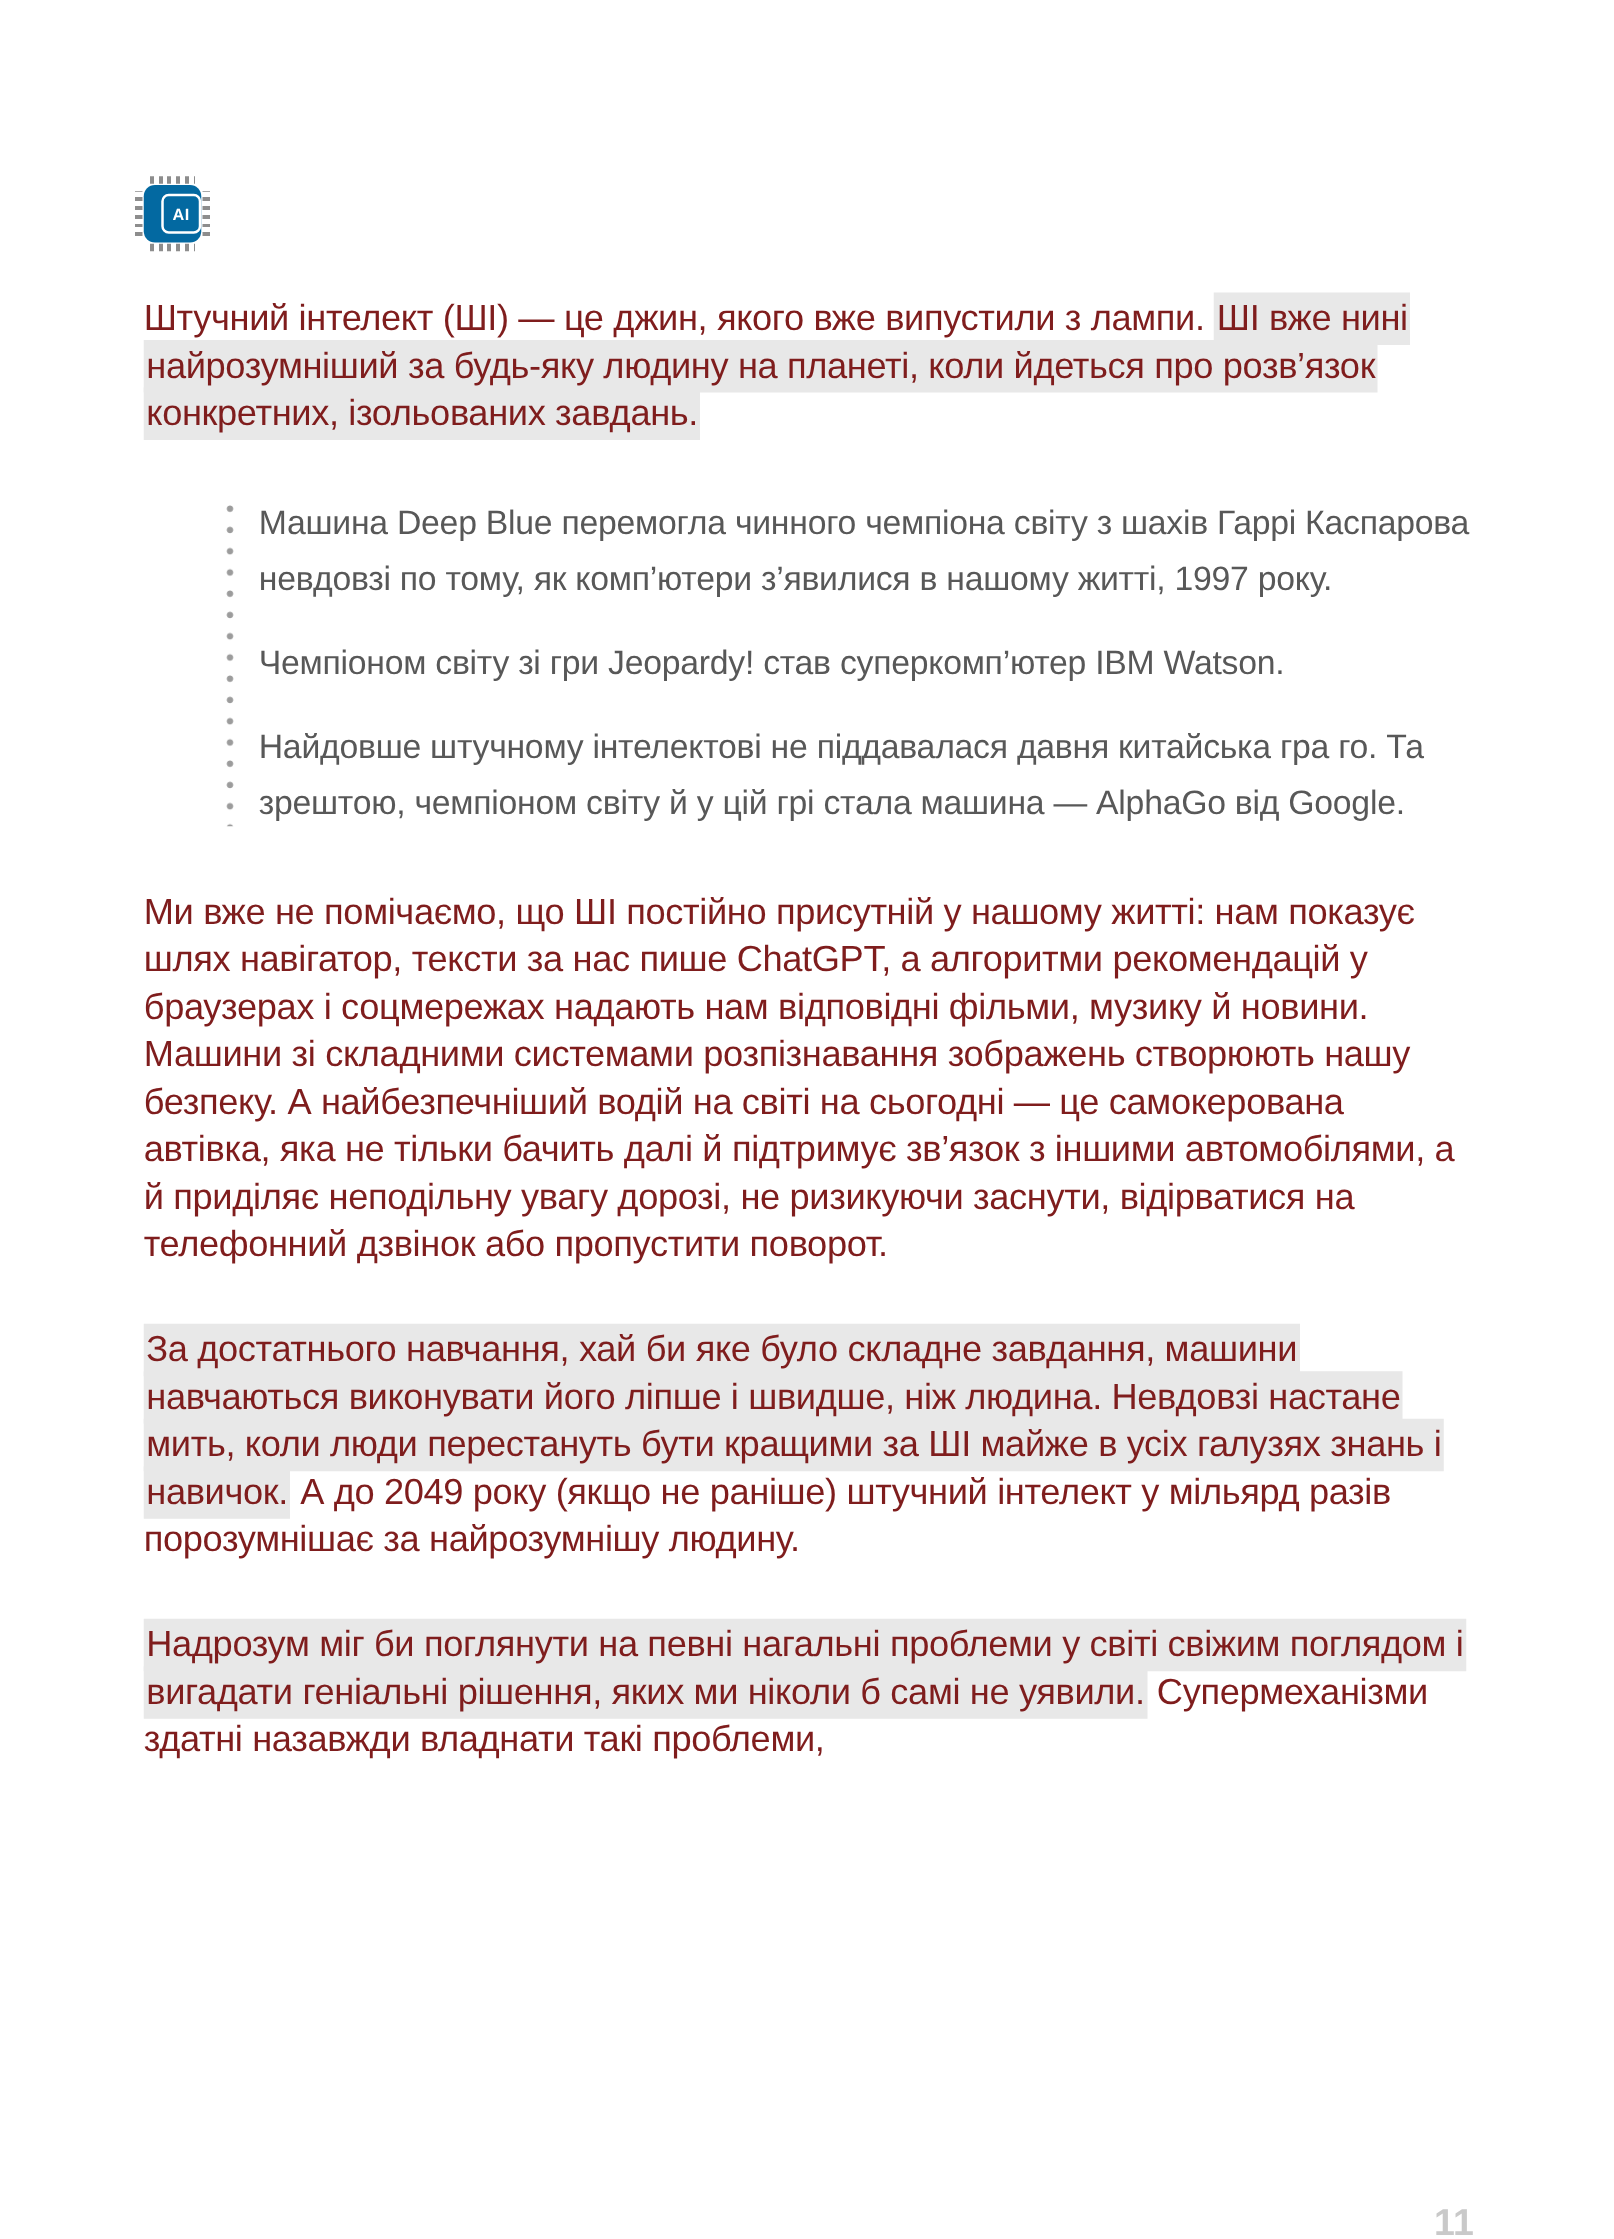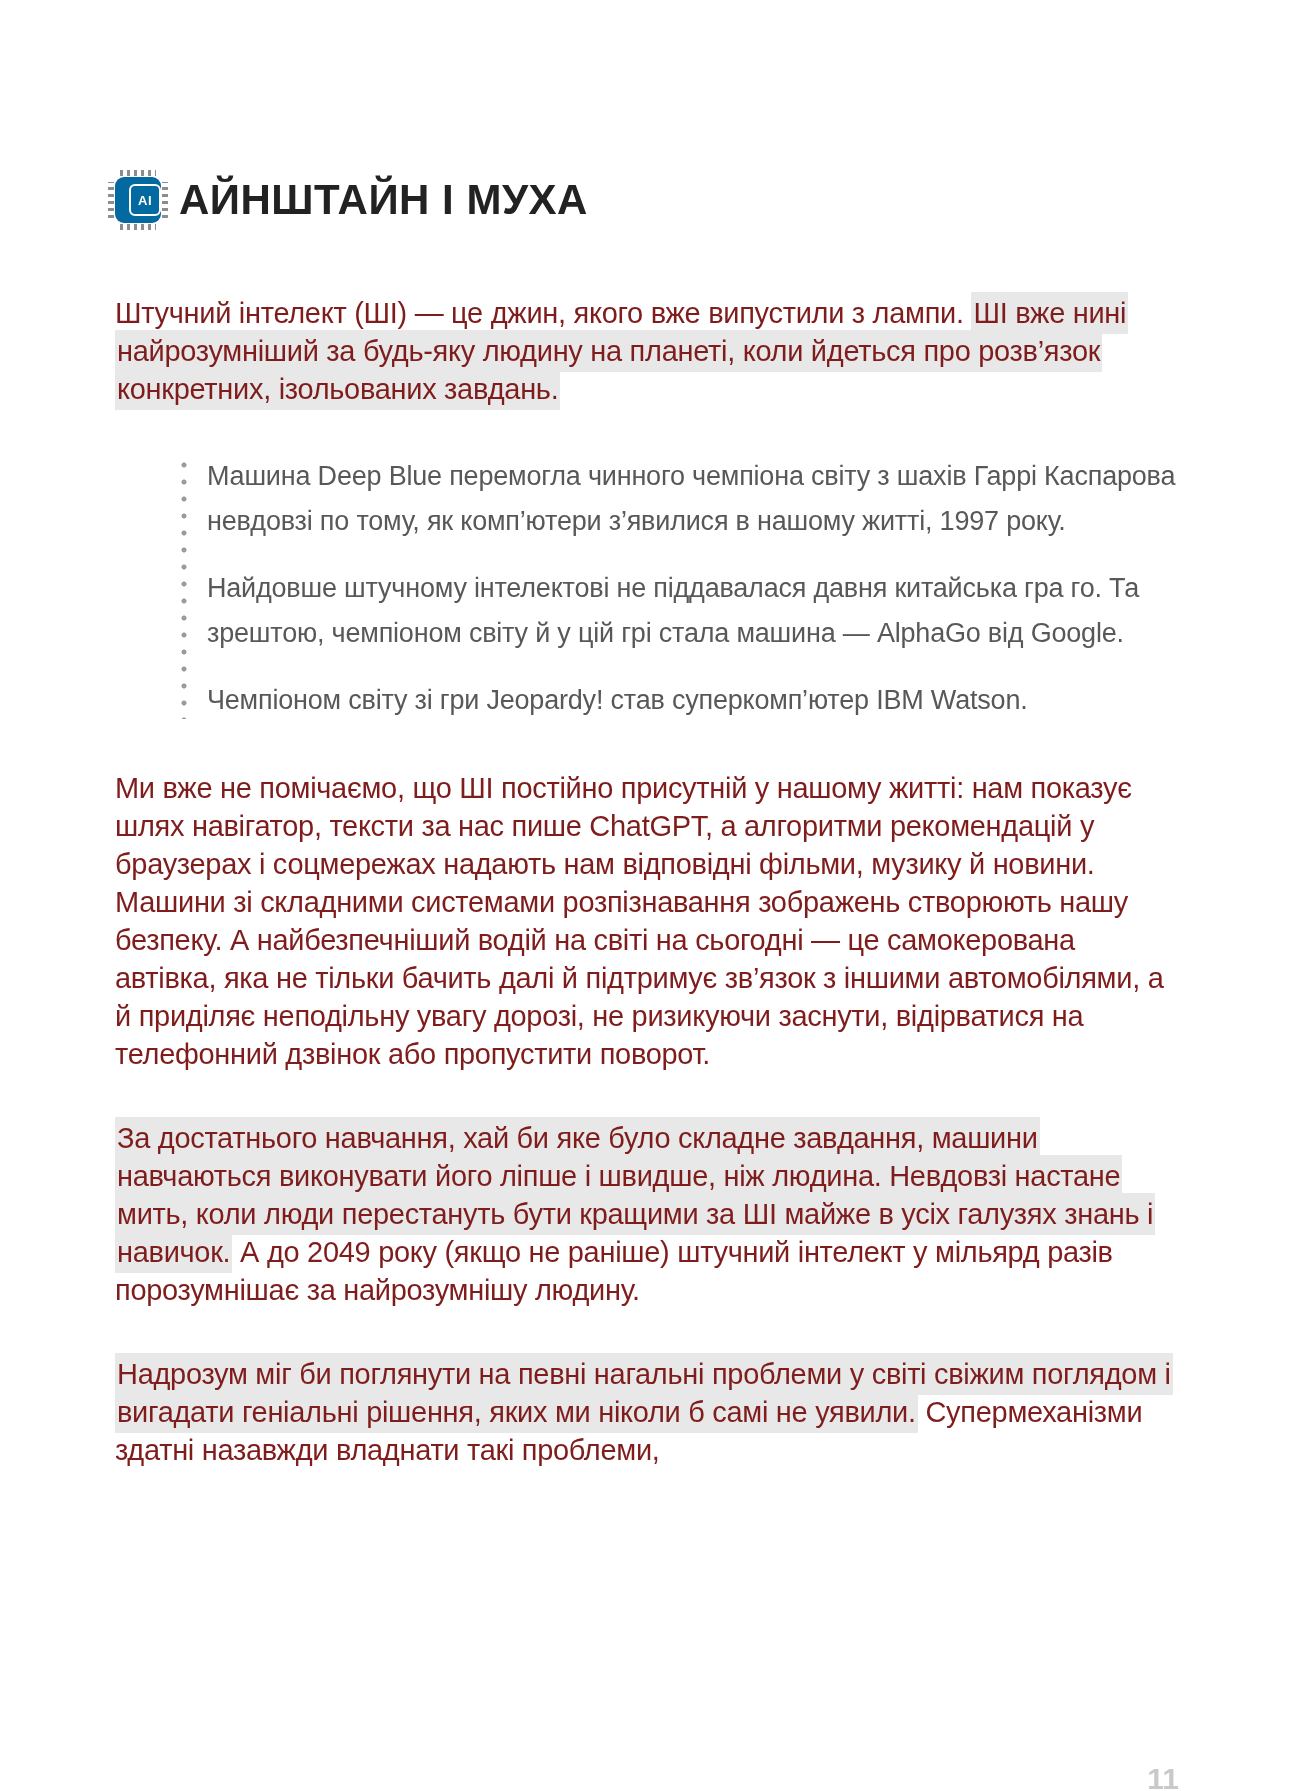--- a/index.html
+++ b/index.html
@@ -128,30 +128,29 @@
 
 <div class="page">
   <div class="content">
 
     <div class="heading">
       <div class="chip">
         <span class="pin-v pin-left"></span>
         <span class="pin-v pin-right"></span>
         <span class="chip-inner">AI</span>
       </div>
-      <h1 class="title">АЙНШТАЙН І МУХА</h1>
     </div>
 
     <div>
         <p class="para"><span class="nohl">Штучний інтелект (ШІ) — це джин, якого вже випустили з лампи. </span><span class="hl">ШІ вже нині найрозумніший за будь-яку людину на планеті, коли йдеться про розв’язок конкретних, ізольованих завдань.</span></p>
         <div class="quote">
           <div class="dots"></div>
           <p class="quote-para">Машина Deep Blue перемогла чинного чемпіона світу з шахів Гаррі Каспарова невдовзі по тому, як комп’ютери з’явилися в нашому житті, 1997 року.</p>
+          <p class="quote-para">Чемпіоном світу зі гри Jeopardy! став суперкомп’ютер IBM Watson.</p>
           <p class="quote-para">Найдовше штучному інтелектові не піддавалася давня китайська гра го. Та зрештою, чемпіоном світу й у цій грі стала машина — AlphaGo від Google.</p>
-          <p class="quote-para">Чемпіоном світу зі гри Jeopardy! став суперкомп’ютер IBM Watson.</p>
         </div>
         <p class="para"><span class="nohl">Ми вже не помічаємо, що ШІ постійно присутній у нашому житті: нам показує шлях навігатор, тексти за нас пише ChatGPT, а алгоритми рекомендацій у браузерах і соцмережах надають нам відповідні фільми, музику й новини. Машини зі складними системами розпізнавання зображень створюють нашу безпеку. А найбезпечніший водій на світі на сьогодні — це самокерована автівка, яка не тільки бачить далі й підтримує зв’язок з іншими автомобілями, а й приділяє неподільну увагу дорозі, не ризикуючи заснути, відірватися на телефонний дзвінок або пропустити поворот.</span></p>
         <p class="para"><span class="hl">За достатнього навчання, хай би яке було складне завдання, машини навчаються виконувати його ліпше і швидше, ніж людина. Невдовзі настане мить, коли люди перестануть бути кращими за ШІ майже в усіх галузях знань і навичок.</span><span class="nohl"> А до 2049 року (якщо не раніше) штучний інтелект у мільярд разів порозумнішає за найрозумнішу людину.</span></p>
         <p class="para"><span class="hl">Надрозум міг би поглянути на певні нагальні проблеми у світі свіжим поглядом і вигадати геніальні рішення, яких ми ніколи б самі не уявили.</span><span class="nohl"> Супермеханізми здатні назавжди владнати такі проблеми,</span></p>
       </div>
 
   </div>
 
   <div class="page-number">11</div>
 </div>

